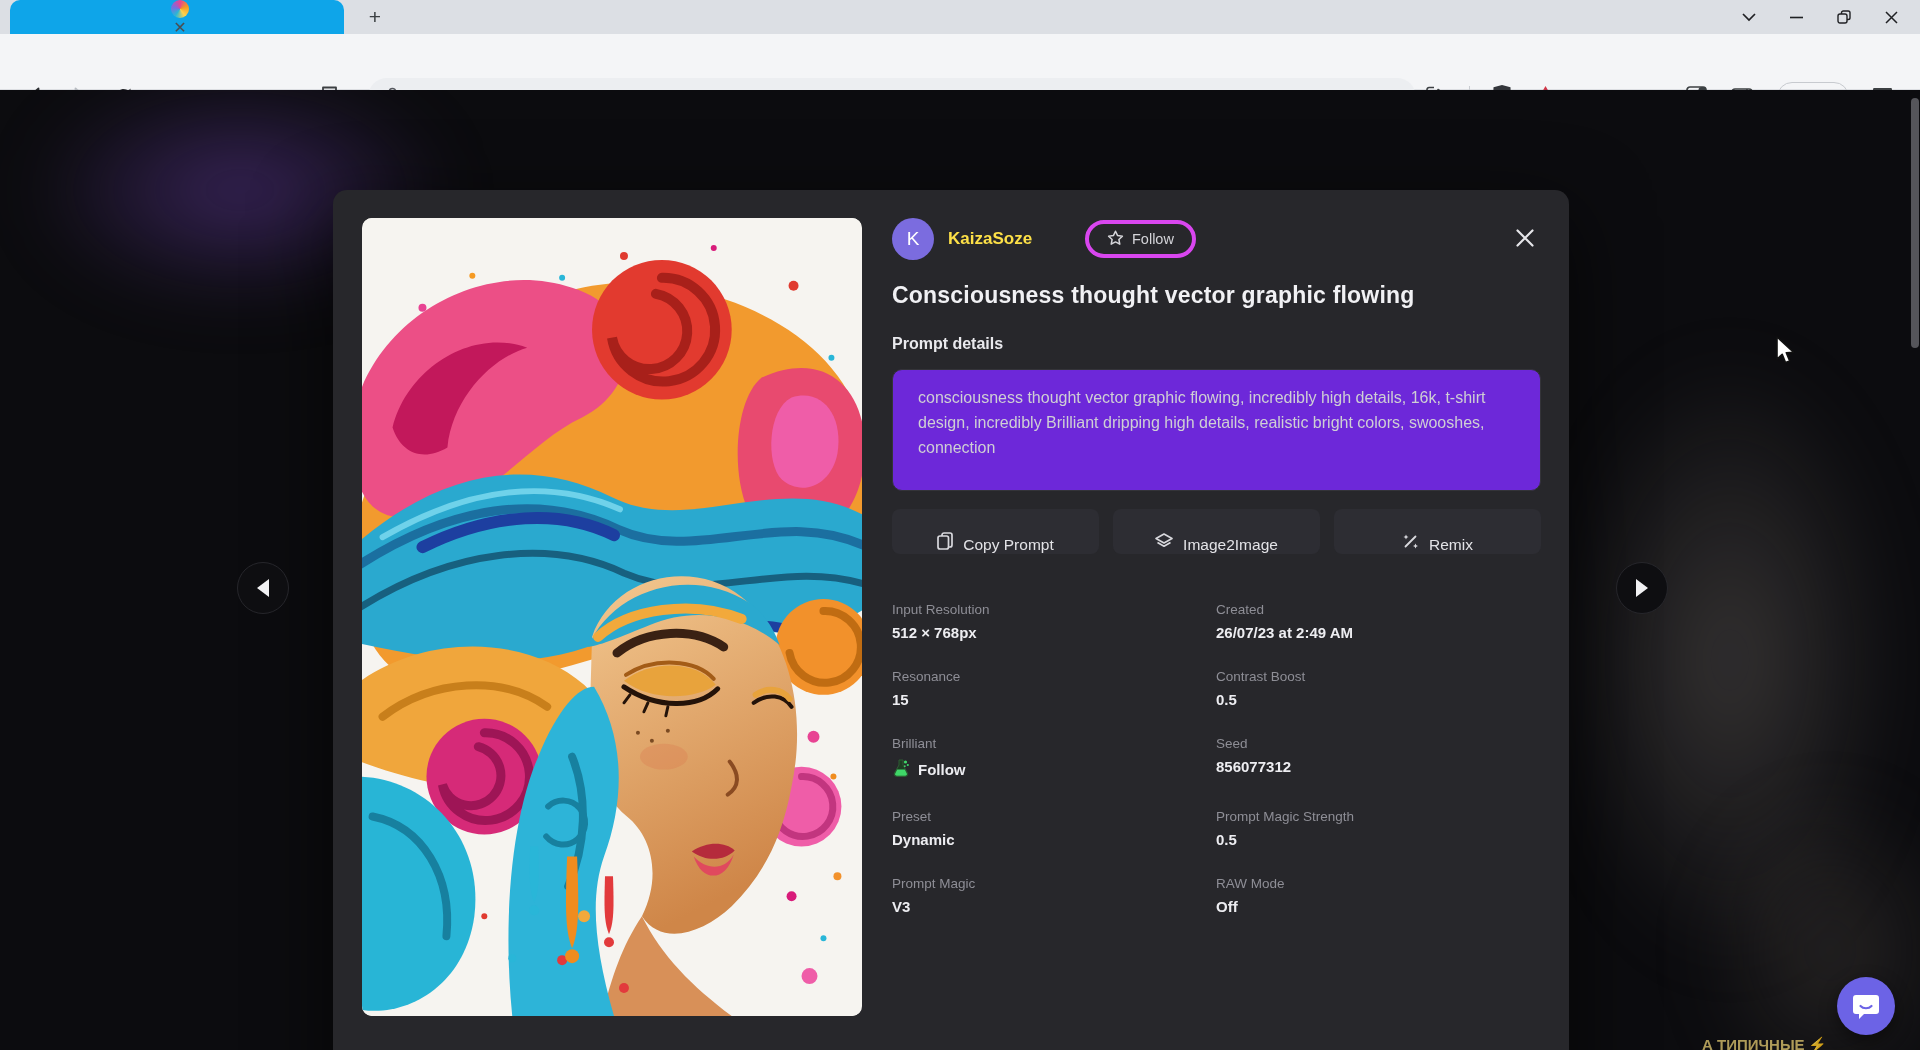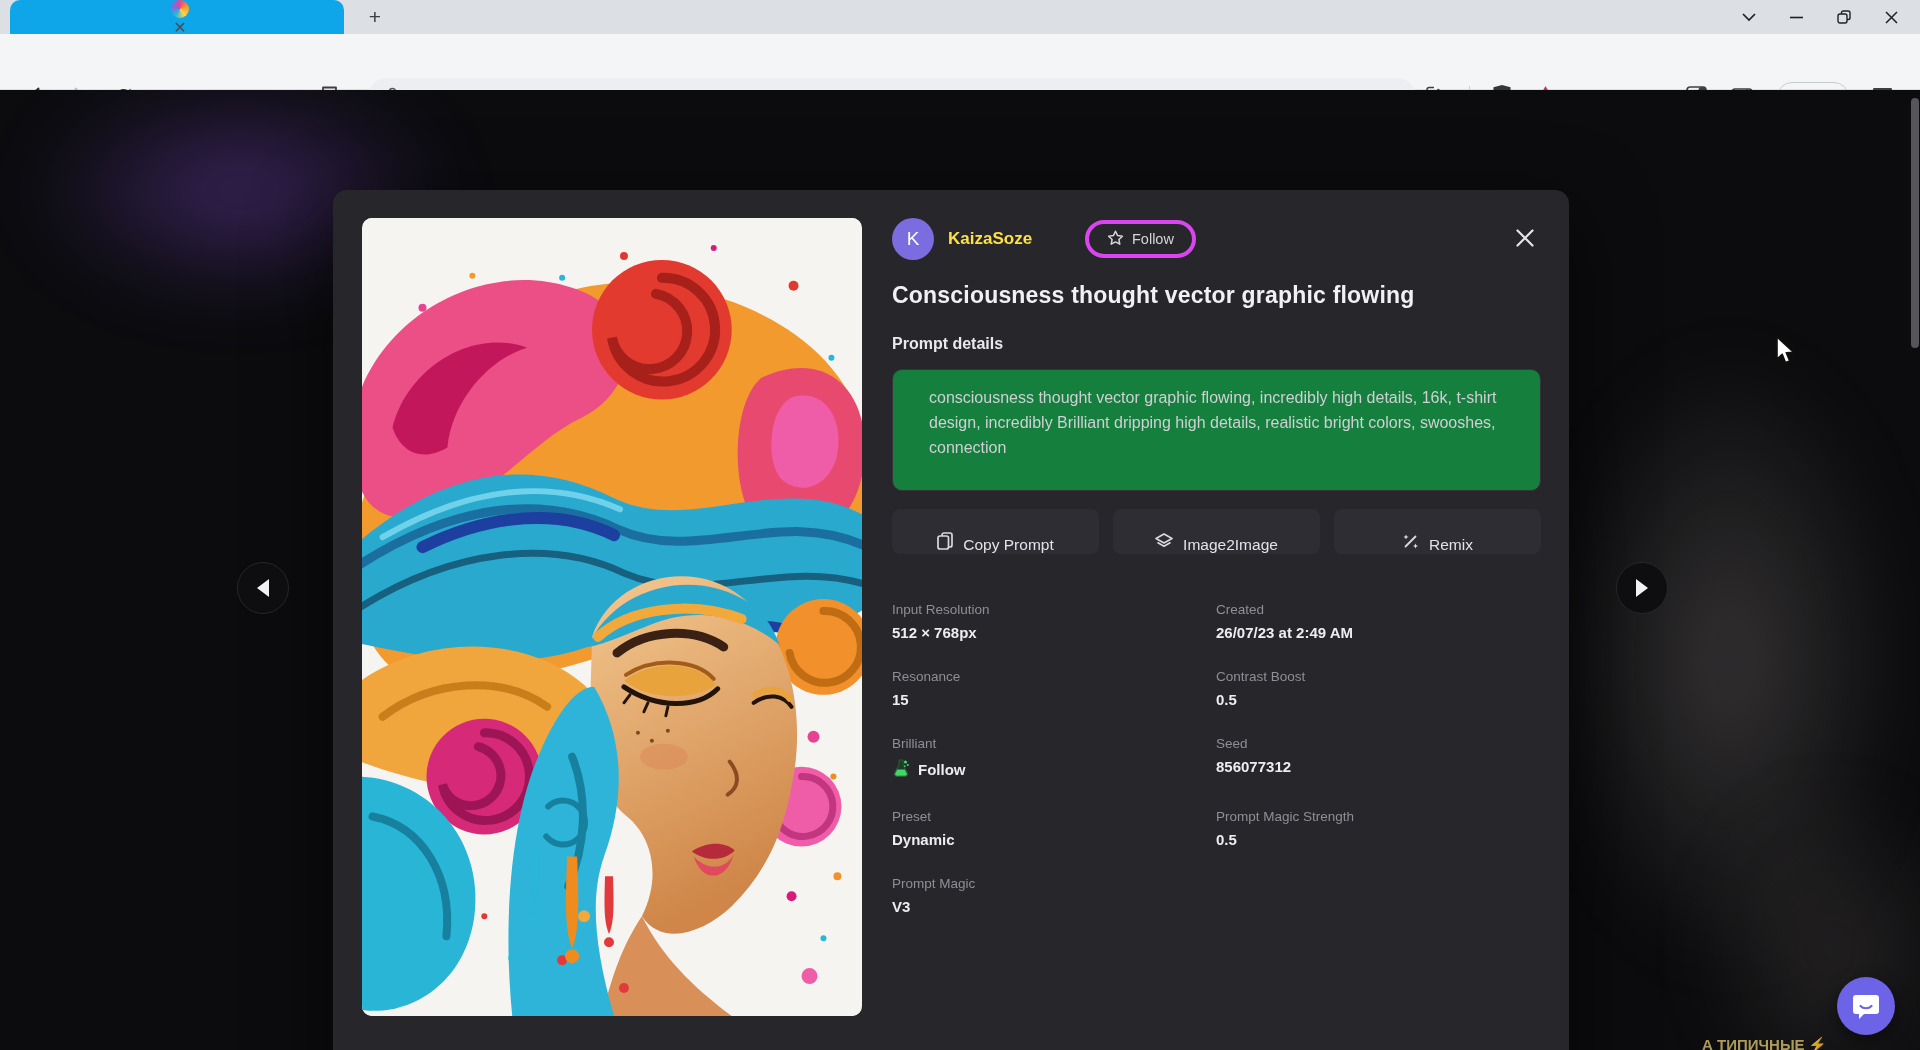--- a/index.html
+++ b/index.html
@@ -49,22 +49,22 @@
   .avatar { width:42px; height:42px; border-radius:50%; background:#7b6cdf; color:#fff; font-size:19px;
             display:flex; align-items:center; justify-content:center; }
   .author-name { margin-left:14px; font-size:17px; font-weight:bold; color:#fde047; }
   .follow-btn { position:absolute; left:193px; height:38px; padding:0 18px; border:4px solid #d946ef;
                 border-radius:19px; background:transparent; color:#d4d4d9; font-size:14.5px;
                 display:flex; align-items:center; gap:8px; font-family:inherit; }
   .modal-close { position:absolute; left:1178px; top:34px; width:28px; height:28px; display:flex;
                  align-items:center; justify-content:center; }
   .m-title { margin-top:22px; font-size:23px; font-weight:bold; color:#f1f1f4; letter-spacing:.2px; }
   .m-sub { margin-top:26px; font-size:16px; font-weight:bold; color:#e9e9ed; }
-  .prompt-box { margin-top:16px; width:649px; height:122px; background:#15803d; border:1px solid #343439;
-                border-radius:10px; padding:16px 36px; font-size:16px; line-height:1.55; color:#cfcfd4; }
+  .prompt-box { margin-top:16px; width:649px; height:122px; background:#6d28d9; border:1px solid #343439;
+                border-radius:10px; padding:16px 25px; font-size:16px; line-height:1.55; color:#cfcfd4; }
   .actions { margin-top:18px; display:flex; gap:14px; }
   .act-btn { flex:1; height:45px; background:#2d2d33; border:none; border-radius:8px; color:#e3e3e7;
              font-size:15.5px; display:flex; align-items:flex-end; justify-content:center; gap:10px; font-family:inherit; }
 
   .detail-grid { margin-top:48px; display:grid; grid-template-columns:324px 325px; row-gap:28px; }
   .d-label { font-size:13.5px; color:#8e8e96; }
   .d-value { margin-top:7px; font-size:15px; font-weight:bold; color:#ededf1; display:flex; align-items:center; gap:8px; }
 
   
   .nav-circle { position:absolute; width:52px; height:52px; border-radius:50%; background:#0e0e11;
@@ -415,20 +415,24 @@
             <div class="d-value">Dynamic</div>
           </div>
           <div>
             <div class="d-label">Prompt Magic Strength</div>
             <div class="d-value">0.5</div>
           </div>
           <div>
             <div class="d-label">Prompt Magic</div>
             <div class="d-value">V3</div>
           </div>
+          <div>
+            <div class="d-label">RAW Mode</div>
+            <div class="d-value">Off</div>
+          </div>
         </div>
       </div>
 
       <div class="modal-close">
         <svg width="20" height="20" viewBox="0 0 20 20">
             <path d="M2.5 2.5l15 15M17.5 2.5l-15 15" stroke="#e6e6ea" stroke-width="2.2" stroke-linecap="round"></path>
           </svg>
       </div>
 
     </div>

